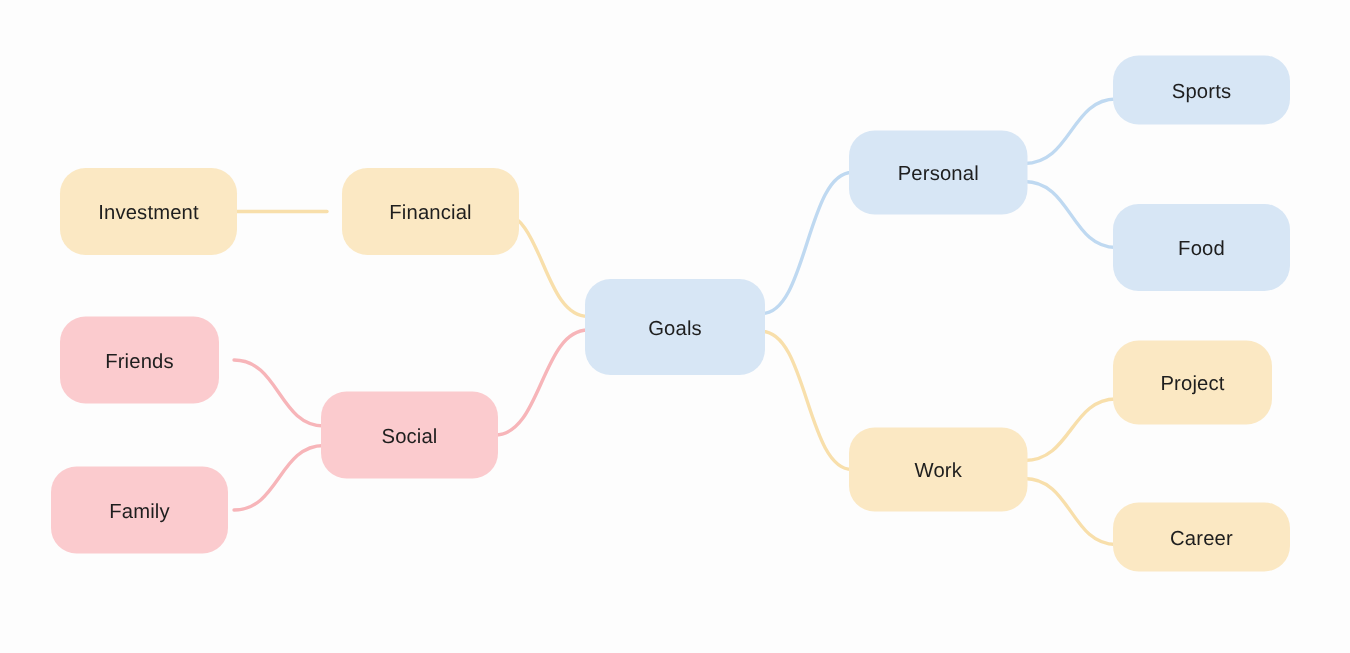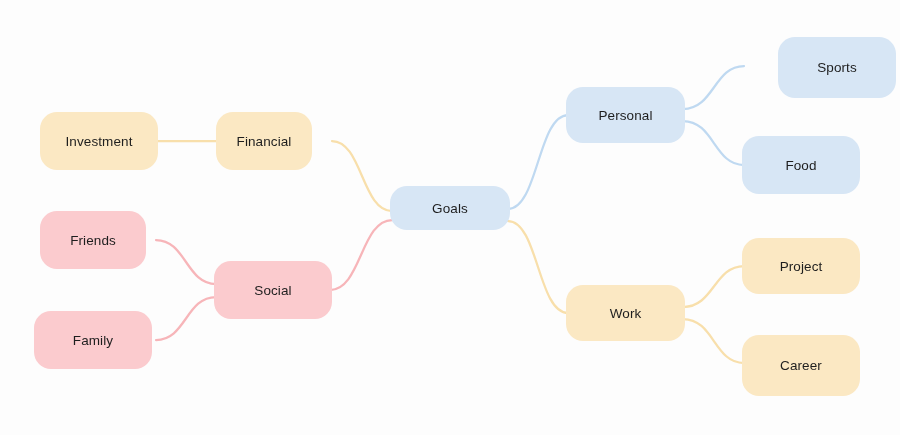--- a/index.html
+++ b/index.html
@@ -61,26 +61,26 @@
     <path class="edge pink" d="M156 340 C186 340 186 297 216 297"></path>
     <path class="edge pink" d="M330 290 C361 290 361 220 392 220"></path>
     <path class="edge blue" d="M508 209 C538 209 538 115 568 115"></path>
     <path class="edge yellow" d="M508 221 C538 221 538 313 568 313"></path>
     <path class="edge blue" d="M683 109 C714 109 714 66 744 66"></path>
     <path class="edge blue" d="M683 121 C714 121 714 165 744 165"></path>
     <path class="edge yellow" d="M683 307 C714 307 714 266 744 266"></path>
     <path class="edge yellow" d="M683 319 C714 319 714 363 744 363"></path>
   </svg>
 
-  <div class="node blue" style="left:390px; top:186px; width:120px; height:44px;">Goals</div>
-  <div class="node yellow" style="left:216px; top:112px; width:96px; height:58px;">Financial</div>
+  <div class="node blue" style="left:390px; top:186px; width:120px; height:64px;">Goals</div>
+  <div class="node yellow" style="left:228px; top:112px; width:118px; height:58px;">Financial</div>
   <div class="node yellow" style="left:40px;  top:112px; width:118px; height:58px;">Investment</div>
   <div class="node pink" style="left:214px; top:261px; width:118px; height:58px;">Social</div>
   <div class="node pink" style="left:40px;  top:211px; width:106px; height:58px;">Friends</div>
   <div class="node pink" style="left:34px;  top:311px; width:118px; height:58px;">Family</div>
   <div class="node blue" style="left:566px; top:87px;  width:119px; height:56px;">Personal</div>
-  <div class="node blue" style="left:742px; top:37px;  width:118px; height:61px;margin-left:36px;">Sports</div>
+  <div class="node blue" style="left:742px; top:37px;  width:118px; height:46px;">Sports</div>
   <div class="node yellow" style="left:566px; top:285px; width:119px; height:56px;">Work</div>
   <div class="node blue" style="left:742px; top:136px; width:118px; height:58px;">Food</div>
-  <div class="node yellow" style="left:742px; top:238px; width:118px; height:56px;">Project</div>
-  <div class="node yellow" style="left:742px; top:335px; width:118px; height:61px;">Career</div>
+  <div class="node yellow" style="left:742px; top:227px; width:106px; height:56px;">Project</div>
+  <div class="node yellow" style="left:742px; top:335px; width:118px; height:46px;">Career</div>
 
 </div>
 
 </body></html>

